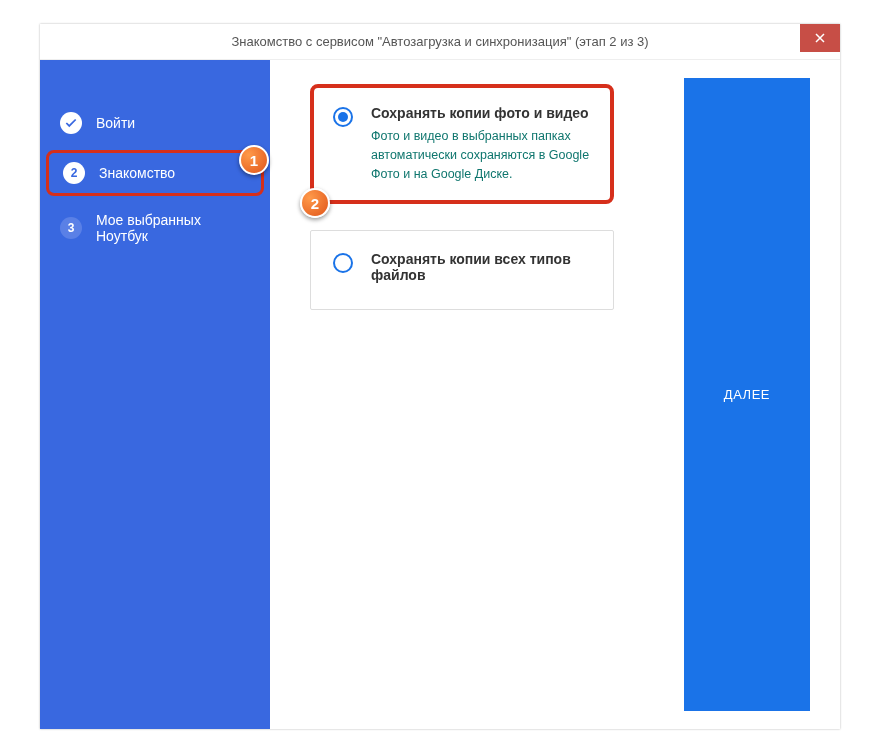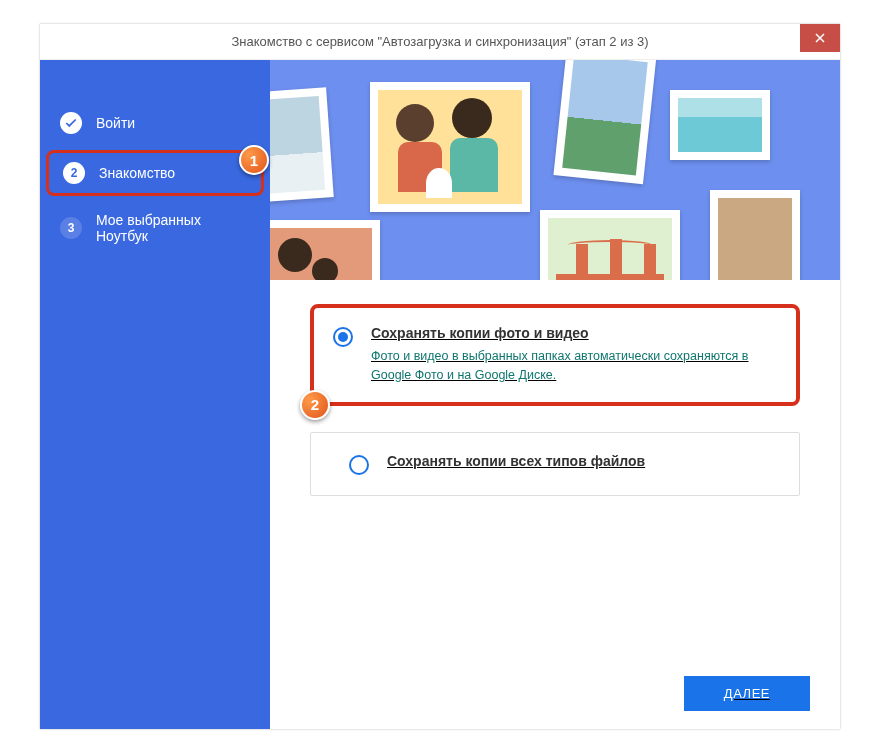--- a/index.html
+++ b/index.html
@@ -8,26 +8,26 @@
 .titlebar { height: 36px; background: #fff; display: flex; align-items: center; justify-content: center; position: relative; border-bottom: 1px solid #eee; }
 .titlebar-text { font-size: 13px; color: #555; }
 .close-btn { position: absolute; right: 0; top: 0; width: 40px; height: 28px; background: #c74e46; color: #fff; display: flex; align-items: center; justify-content: center; cursor: pointer; font-size: 14px; }
 .body { flex: 1; display: flex; }
 .sidebar { width: 230px; background: #3968e0; padding-top: 40px; }
 .step { display: flex; align-items: center; padding: 12px 20px; color: #fff; font-size: 14px; position: relative; }
 .step-circle { width: 22px; height: 22px; border-radius: 50%; background: #fff; color: #3968e0; display: flex; align-items: center; justify-content: center; font-size: 12px; font-weight: bold; margin-right: 14px; flex-shrink: 0; }
 .step-circle.inactive { background: #5a80e6; color: #fff; }
 .step-circle svg { width: 14px; height: 14px; }
 .step.highlighted { border: 3px solid #d62f1b; border-radius: 8px; margin: 4px 6px; padding: 9px 14px; }
-.main { flex: 1; background: #fff; display: flex; flex-direction: column; position: relative; text-decoration: underline; }
+.main { flex: 1; background: #fff; display: flex; position: relative; }
 .hero { height: 220px; background: #6d8fef; position: relative; overflow: hidden; }
 .frame { position: absolute; background: #fff; padding: 8px; box-shadow: 0 2px 4px rgba(0,0,0,0.2); }
 .frame-inner { width: 100%; height: 100%; }
 .options { padding: 24px 40px; flex: 1; }
-.option { border: 1px solid #ddd; border-radius: 2px; padding: 20px 38px; display: flex; gap: 18px; margin-bottom: 26px; cursor: pointer; }
+.option { border: 1px solid #ddd; border-radius: 2px; padding: 20px 22px; display: flex; gap: 18px; margin-bottom: 26px; cursor: pointer; }
 .option.highlighted { border: 4px solid #d62f1b; border-radius: 8px; padding: 17px 19px; position: relative; }
 .radio { width: 20px; height: 20px; border: 2px solid #1a73e8; border-radius: 50%; flex-shrink: 0; display: flex; align-items: center; justify-content: center; margin-top: 2px; }
 .radio.selected::after { content: ""; width: 10px; height: 10px; background: #1a73e8; border-radius: 50%; }
 .option-title { font-size: 14px; font-weight: bold; color: #333; margin-bottom: 6px; }
 .option-desc { font-size: 12.5px; color: #0f766e; line-height: 1.5; }
 .footer { display: flex; justify-content: flex-end; padding: 18px 30px; }
 .next-btn { background: #1a73e8; color: #fff; border: none; padding: 10px 40px; font-size: 13px; letter-spacing: 0.5px; cursor: pointer; }
 .badge { position: absolute; width: 30px; height: 30px; border-radius: 50%; background: radial-gradient(circle at 30% 30%, #ff9a4a, #e0551a); border: 2px solid #fff; color: #fff; font-weight: bold; display: flex; align-items: center; justify-content: center; font-size: 15px; box-shadow: 0 2px 4px rgba(0,0,0,0.4); z-index: 10; }
 </style>
 </head>

